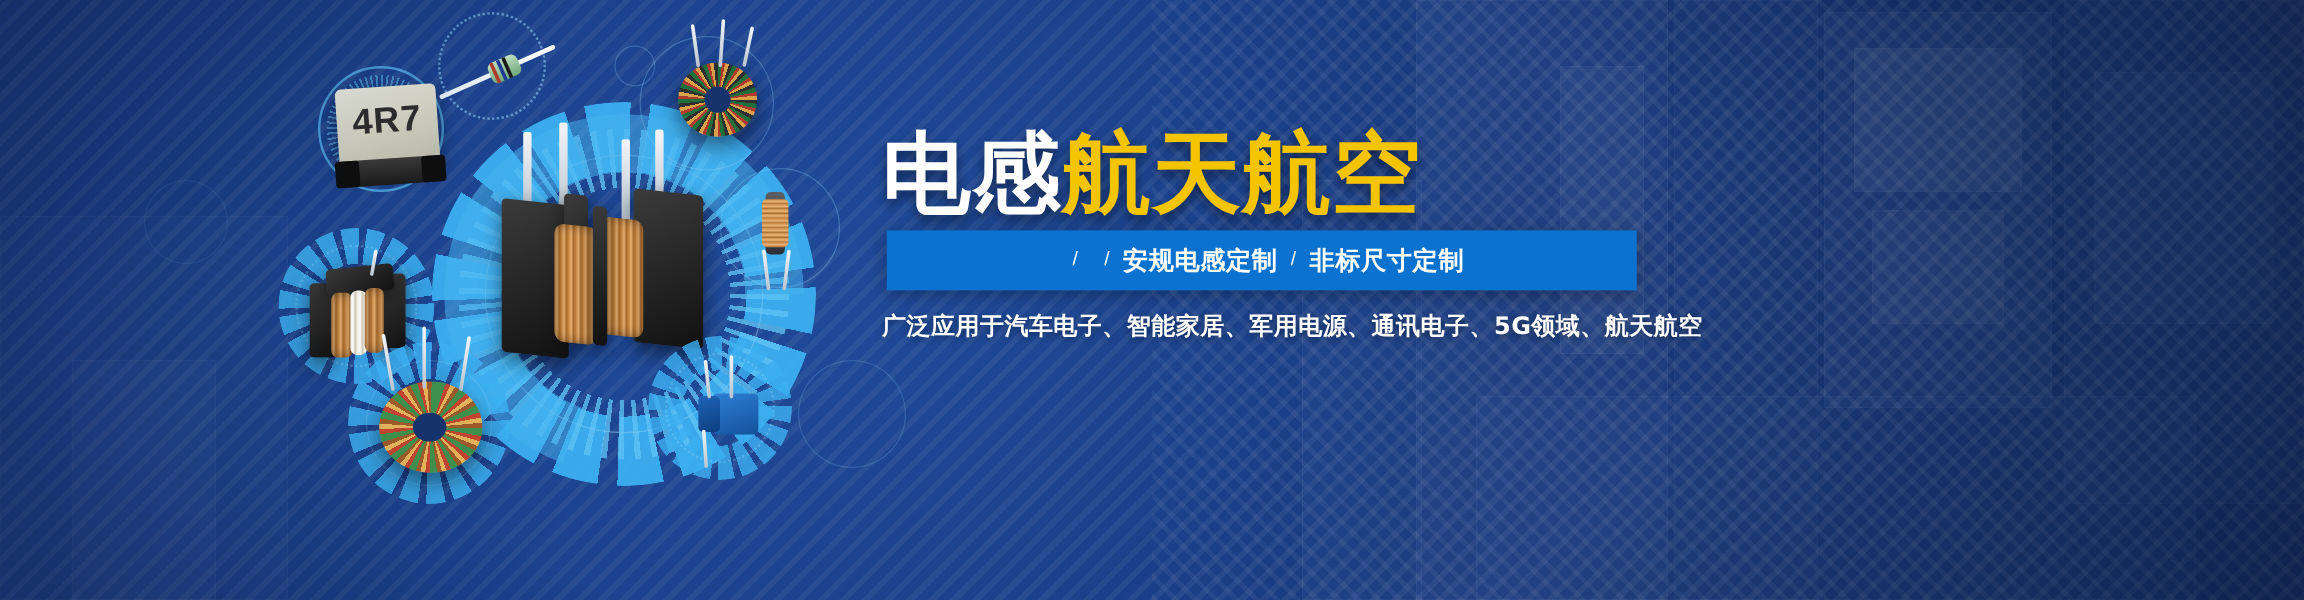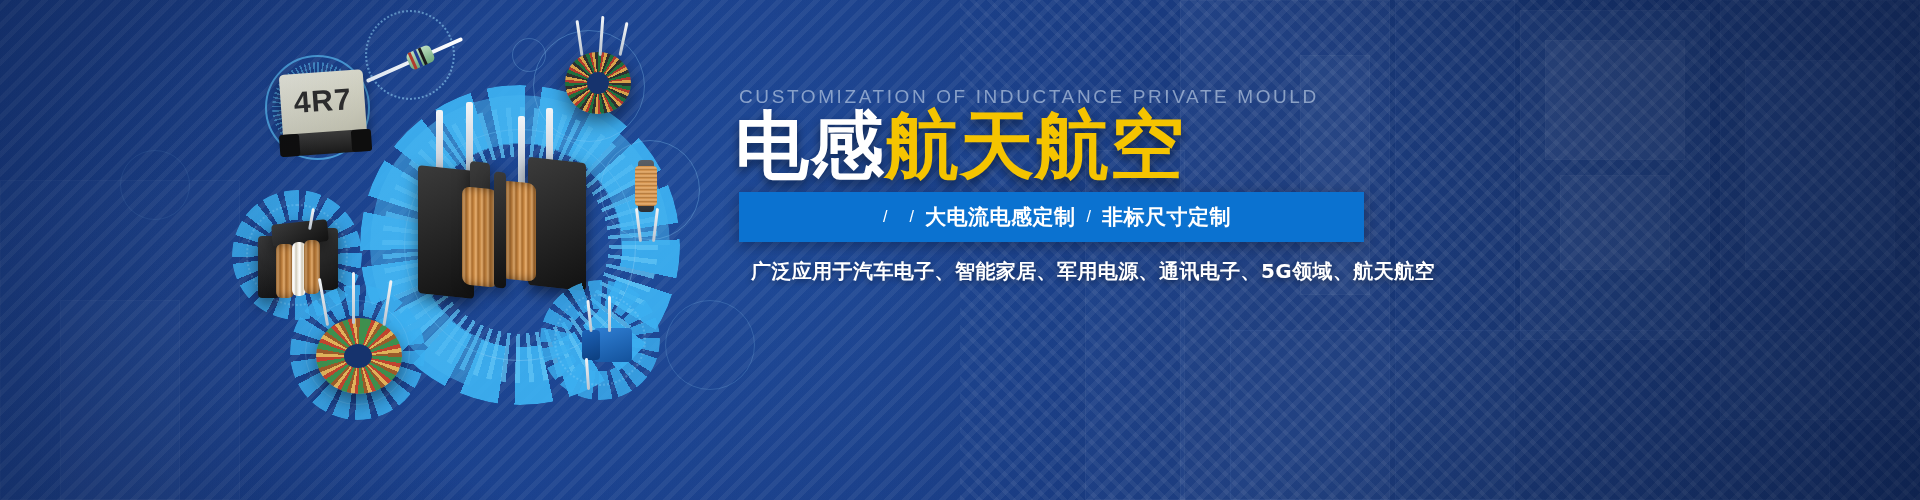--- a/index.html
+++ b/index.html
@@ -142,21 +142,21 @@
     background:#0b72d0;display:flex;align-items:center;justify-content:center;
     box-shadow:0 4px 14px rgba(0,0,0,.30);
   }
   .featurebar .ft{
     font-size:21px;font-weight:700;color:#ffffff;white-space:nowrap;letter-spacing:.5px;
     font-family:"DejaVu Sans","Liberation Sans",sans-serif;
   }
   .featurebar .sep{color:#ffffff;font-weight:400;padding:0 11px;}
 
   .desc{
-    position:absolute;left:16px;top:258px;white-space:nowrap;
+    position:absolute;left:0;top:258px;white-space:nowrap;
     font-size:20px;font-weight:700;color:#ffffff;letter-spacing:.4px;
     font-family:"DejaVu Sans","Liberation Sans",sans-serif;
     text-shadow:0 2px 6px rgba(0,0,0,.4);
   }
 </style>
 </head>
 <body>
 
 <div class="banner">
 
@@ -267,29 +267,28 @@
     </div>
 
     <div class="hud ring-soft" style="left:665px;top:300px;width:90px;height:90px;opacity:.45;"></div>
     <div class="hud ring-soft" style="left:120px;top:150px;width:70px;height:70px;opacity:.25;"></div>
   </div>
 
   <div class="vignette"></div>
 
   <div class="content">
 
-    <div class="eyebrow">CUSTOMIZATION OF INDUCTANCE PRIVATE MOULD</div>
 
     <div class="headline">
       <span class="w">电感</span><span class="y">航天航空</span>
     </div>
 
     <div class="featurebar">
       <span class="sep">/</span>
       <span class="sep">/</span>
-      <span class="ft">大电流电感定制</span>
+      <span class="ft">安规电感定制</span>
       <span class="sep">/</span>
       <span class="ft">非标尺寸定制</span>
     </div>
 
     <div class="desc">广泛应用于汽车电子、智能家居、军用电源、通讯电子、5G领域、航天航空</div>
   </div>
 </div>
 
 </body></html>

